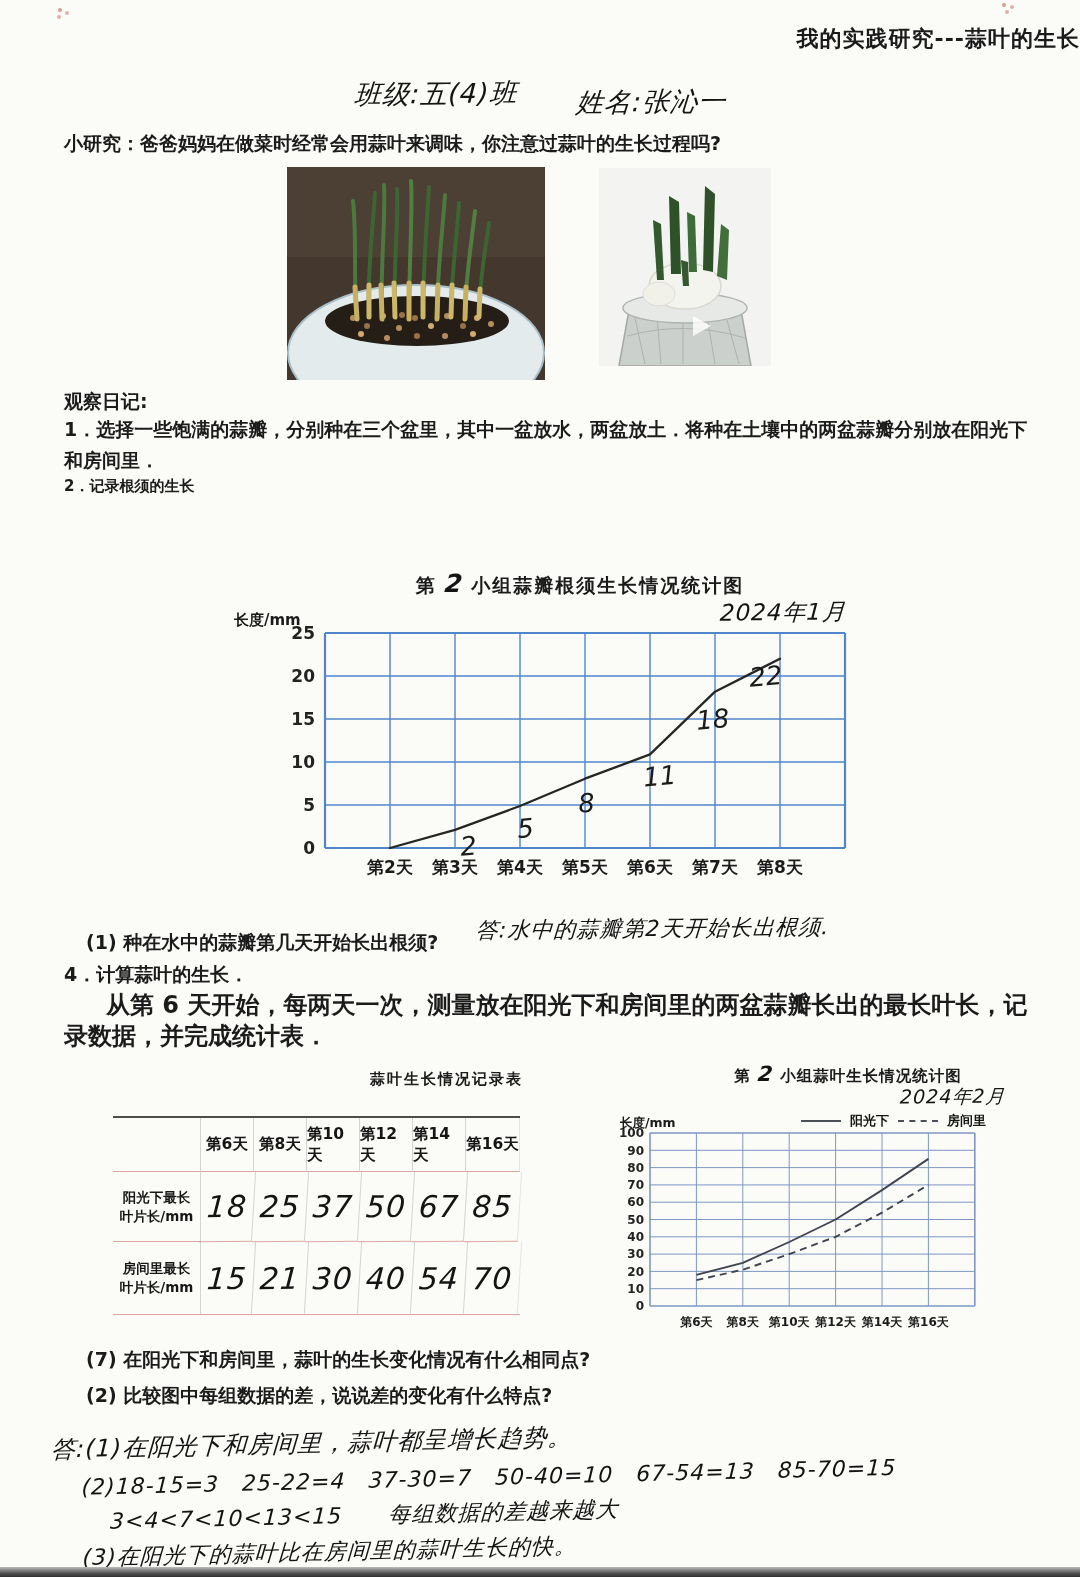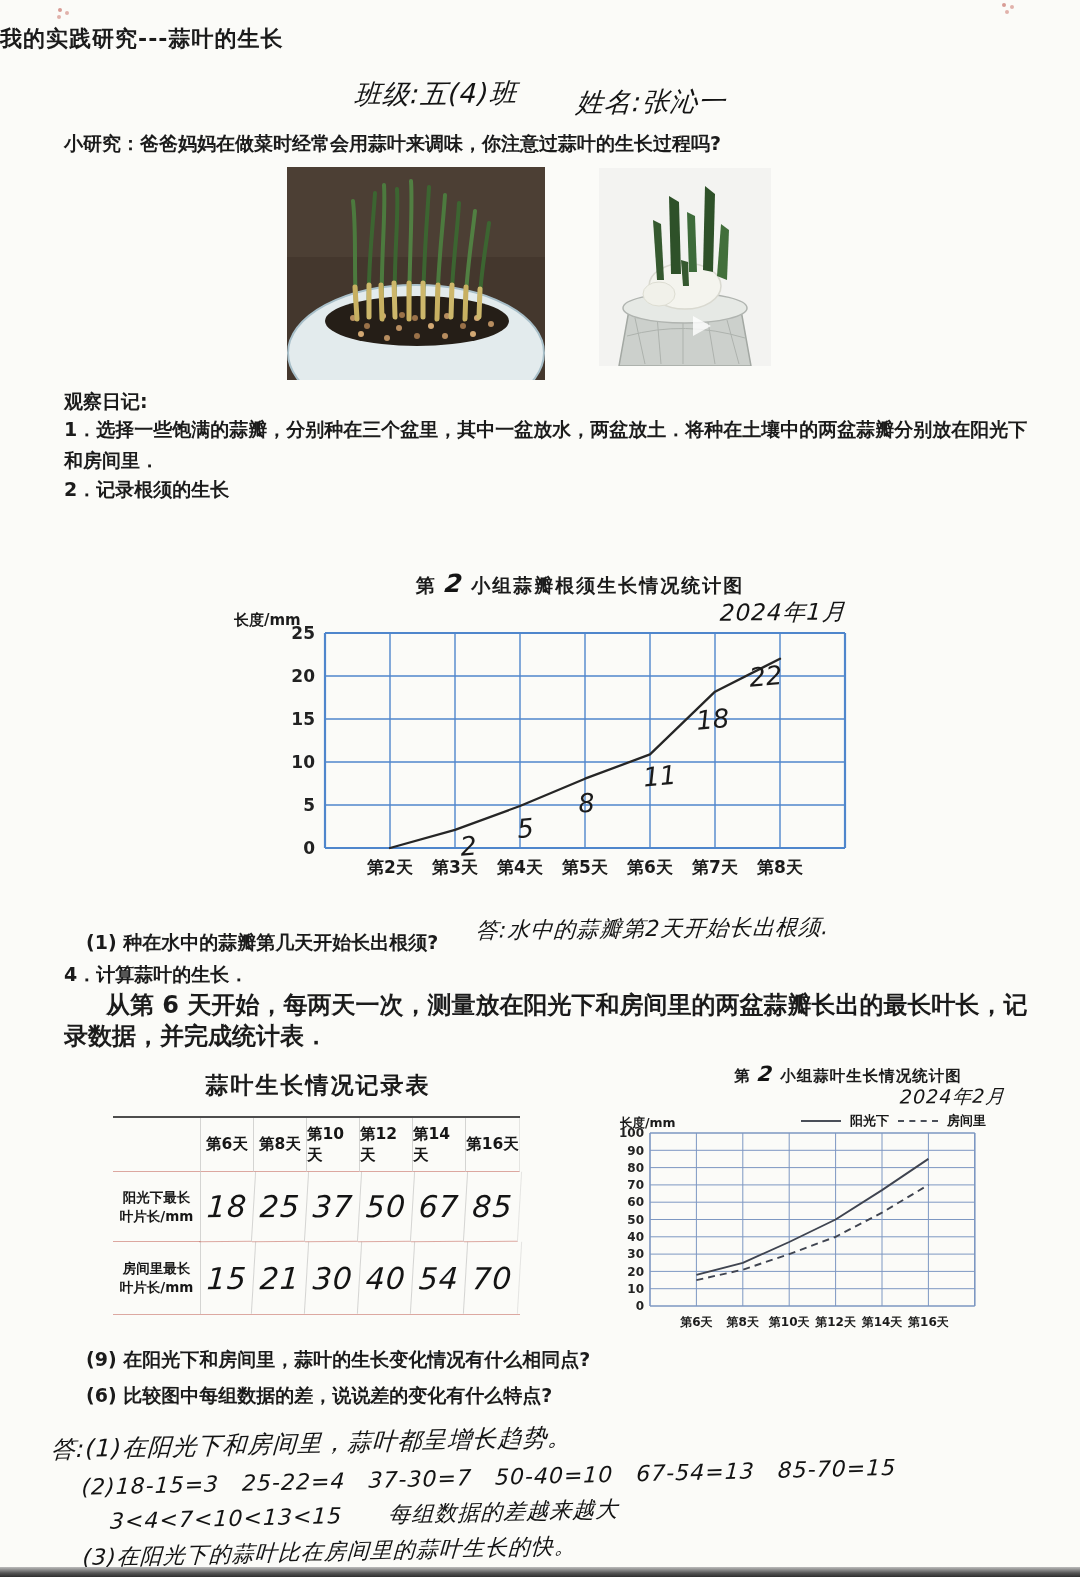--- a/index.html
+++ b/index.html
@@ -2,49 +2,49 @@
 <html><head>
 <meta charset="utf-8">
 <style>
   html,body{margin:0;padding:0;background:#e8e8e8;}
   *{box-sizing:border-box;font-family:"DejaVu Sans",sans-serif;}
   .page{position:relative;width:1080px;height:1577px;background:#fbfbf8;overflow:hidden;color:#161616;}
   .abs{position:absolute;}
   .printed{font-weight:bold;color:#1b1b1b;}
   .hand{display:inline-block;transform:skewX(-4deg) rotate(-0.6deg);color:#141414;letter-spacing:1px;font-style:italic;}
   
-  .page-title{top:24px;left:0;width:1080px;text-align:left;font-size:22px;letter-spacing:1px;}
+  .page-title{top:24px;left:0;width:1080px;text-align:right;font-size:22px;letter-spacing:1px;}
   .id-line{top:76px;left:0;width:1080px;display:flex;justify-content:center;gap:58px;font-size:27px;}
   .id-line .name{margin-top:8px;}
   
   .intro{top:131px;left:64px;width:960px;font-size:19px;}
   
   .photo-left{left:287px;top:167px;}
   .photo-right{left:599px;top:168px;}
   
   .diary-h{top:389px;left:64px;font-size:19px;}
   .diary-1{top:414px;left:64px;width:968px;font-size:19px;line-height:31px;}
-  .diary-2{top:477px;left:64px;font-size:19px;}
+  .diary-2{top:477px;left:64px;font-size:15px;}
   .diary-2t{top:502px;left:64px;width:972px;font-size:19px;line-height:31px;}
   
   .chart1{left:230px;top:567px;width:700px;height:330px;}
   .c1-title{top:2px;left:0;width:700px;text-align:center;font-size:19px;letter-spacing:2px;}
   .c1-date{left:490px;top:30px;font-size:23px;}
   .c1-ylab{left:4px;top:44px;font-size:15px;}
   .gno{font-size:25px;margin:0 8px;transform:skewX(-6deg);font-style:italic;}
   .gno2{font-size:21px;margin:0 7px;transform:skewX(-6deg);font-style:italic;}
   
   .q1-line{top:930px;left:86px;font-size:19px;}
   .q1-ans{left:476px;top:914px;font-size:22px;}
   
   .s3-h{top:962px;left:64px;font-size:19px;}
   .s3-t{top:990px;left:64px;width:972px;font-size:24px;line-height:31px;text-indent:42px;}
   
   .tbl{left:113px;top:1066px;width:410px;}
-  .tbl-title{position:absolute;top:4px;left:0;width:410px;text-align:center;font-size:23px;letter-spacing:2px;}
+  .tbl-title{position:absolute;top:4px;left:0;width:410px;text-align:right;font-size:15px;letter-spacing:2px;}
   .tbl-grid{position:absolute;top:50px;left:0;width:407px;display:grid;
     grid-template-columns:88px 53px 53px 53px 53px 53px 54px;
     grid-template-rows:54px 70px 72px;
     border-top:2px solid #4d4d4d;border-bottom:1px solid rgba(195,100,90,.55);}
   .tbl-grid>div{border-right:1px solid rgba(140,140,140,.35);border-bottom:1px solid rgba(195,100,90,.55);
     display:flex;align-items:center;justify-content:center;}
   .tbl-grid>div:nth-child(7n){border-right:1px solid rgba(140,140,140,.2);}
   .tbl-grid>div:nth-child(n+15){border-bottom:none;}
   .th-cell{font-size:15.5px;font-weight:bold;}
   .rl-cell{flex-direction:column;font-size:13.5px;font-weight:bold;line-height:19px;}
@@ -297,22 +297,22 @@
         <text x="124.8" y="268" text-anchor="middle" font-size="12" font-weight="bold" fill="#1b1b1b">第8天</text>
         <text x="171.2" y="268" text-anchor="middle" font-size="12" font-weight="bold" fill="#1b1b1b">第10天</text>
         <text x="217.6" y="268" text-anchor="middle" font-size="12" font-weight="bold" fill="#1b1b1b">第12天</text>
         <text x="264" y="268" text-anchor="middle" font-size="12" font-weight="bold" fill="#1b1b1b">第14天</text>
         <text x="310.4" y="268" text-anchor="middle" font-size="12" font-weight="bold" fill="#1b1b1b">第16天</text>
         <path stroke="#3f4450" stroke-width="1.9" stroke-linejoin="round" d="M78.4 216.9 L124.8 204.8 L171.2 184.0 L217.6 161.5 L264.0 132.1 L310.4 100.9" fill="none"></path>
         <path stroke="#3f4450" stroke-width="1.9" stroke-linejoin="round" stroke-dasharray="7 5" d="M78.4 222.1 L124.8 211.7 L171.2 196.1 L217.6 178.8 L264.0 154.6 L310.4 126.9" fill="none"></path>
       </svg>
   </div>
 
-  <div class="abs printed qa q-a">(9) 在阳光下和房间里，蒜叶的生长变化情况有什么相同点?</div>
-  <div class="abs printed qa q-b">(6) 比较图中每组数据的差，说说差的变化有什么特点?</div>
+  <div class="abs printed qa q-a">(7) 在阳光下和房间里，蒜叶的生长变化情况有什么相同点?</div>
+  <div class="abs printed qa q-b">(2) 比较图中每组数据的差，说说差的变化有什么特点?</div>
 
   <div class="abs answers">
     <div class="ans-line ans-1 hand">答:(1)在阳光下和房间里，蒜叶都呈增长趋势。</div>
     <div class="ans-line ans-2 hand">(2)18-15=3　25-22=4　37-30=7　50-40=10　67-54=13　85-70=15</div>
     <div class="ans-line ans-3 hand">3&lt;4&lt;7&lt;10&lt;13&lt;15　　每组数据的差越来越大</div>
     <div class="ans-line ans-4 hand">(3)在阳光下的蒜叶比在房间里的蒜叶生长的快。</div>
   </div>
 
   <div class="abs bottom-edge"></div>
 </div>

